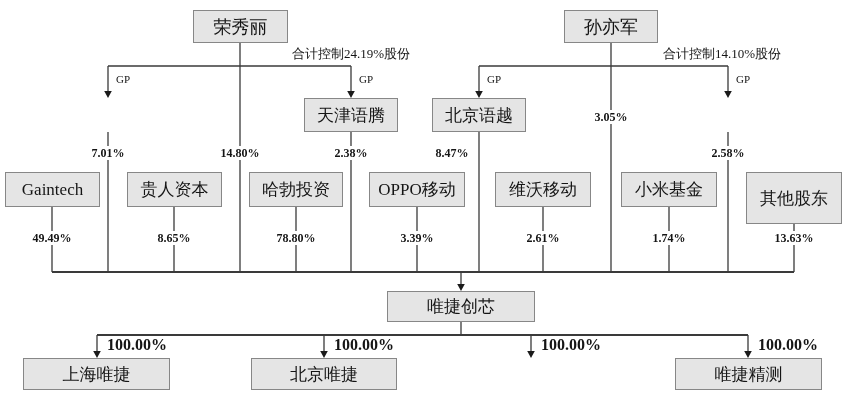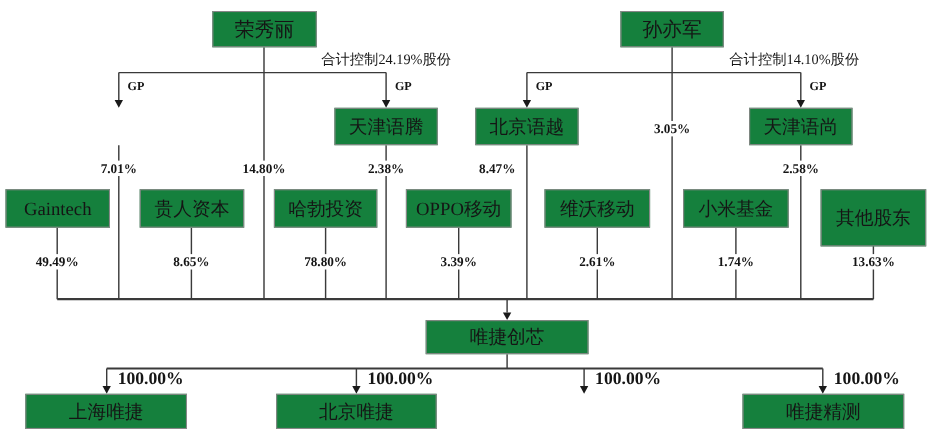--- a/index.html
+++ b/index.html
@@ -3,36 +3,36 @@
 <meta charset="utf-8">
 <style>
   html,body{margin:0;padding:0;background:#ffffff;}
   #stage{
     position:relative;width:848px;height:400px;background:#ffffff;
     font-family:"Liberation Serif","DejaVu Serif",serif;color:#151515;
     overflow:hidden;
   }
   #wires{position:absolute;left:0;top:0;z-index:1;}
   .node{
-    position:absolute;z-index:2;background:#15803d;border:1px solid #878787;
+    position:absolute;z-index:2;background:#e5e5e5;border:1px solid #878787;
     display:flex;align-items:center;justify-content:center;
     font-size:17px;line-height:1;box-sizing:border-box;white-space:nowrap;
   }
   .node.top{font-size:18px;}
   .pct{
     position:absolute;z-index:3;background:#ffffff;padding:0 3px;
     font-size:12px;font-weight:600;line-height:14px;white-space:nowrap;
     transform:translateX(-50%);
   }
   .pct100{
     position:absolute;z-index:3;font-size:16px;font-weight:600;line-height:14px;
     white-space:nowrap;
   }
   .gp{
-    position:absolute;z-index:3;font-size:11px;font-weight:700;line-height:12px;
+    position:absolute;z-index:3;font-size:11px;font-weight:400;line-height:12px;
     white-space:nowrap;
   }
   .note{
     position:absolute;z-index:3;font-size:13px;line-height:15px;white-space:nowrap;margin-left:44px;
   }
 </style>
 </head>
 <body>
 
 <div id="stage">
@@ -93,21 +93,20 @@
   <div class="note" style="left:248px;top:46px">合计控制24.19%股份</div>
   <div class="note" style="left:619px;top:46px">合计控制14.10%股份</div>
 
   <div class="gp" style="left:116px;top:73px">GP</div>
   <div class="gp" style="left:359px;top:73px">GP</div>
   <div class="gp" style="left:487px;top:73px">GP</div>
   <div class="gp" style="left:736px;top:73px">GP</div>
 
   <div class="node" style="left:304px;top:98px;width:94px;height:34px">天津语腾</div>
   <div class="node" style="left:432px;top:98px;width:94px;height:34px">北京语越</div>
-  <div class="node" style="left:681px;top:98px;width:94px;height:34px">天津语尚</div>
 
   <div class="pct" style="left:108px;top:146px">7.01%</div>
   <div class="pct" style="left:240px;top:146px">14.80%</div>
   <div class="pct" style="left:351px;top:146px">2.38%</div>
   <div class="pct" style="left:452px;top:146px">8.47%</div>
   <div class="pct" style="left:611px;top:110px">3.05%</div>
   <div class="pct" style="left:728px;top:146px">2.58%</div>
 
   <div class="node" style="left:5px;top:172px;width:95px;height:35px">Gaintech</div>
   <div class="node" style="left:127px;top:172px;width:95px;height:35px">贵人资本</div>

